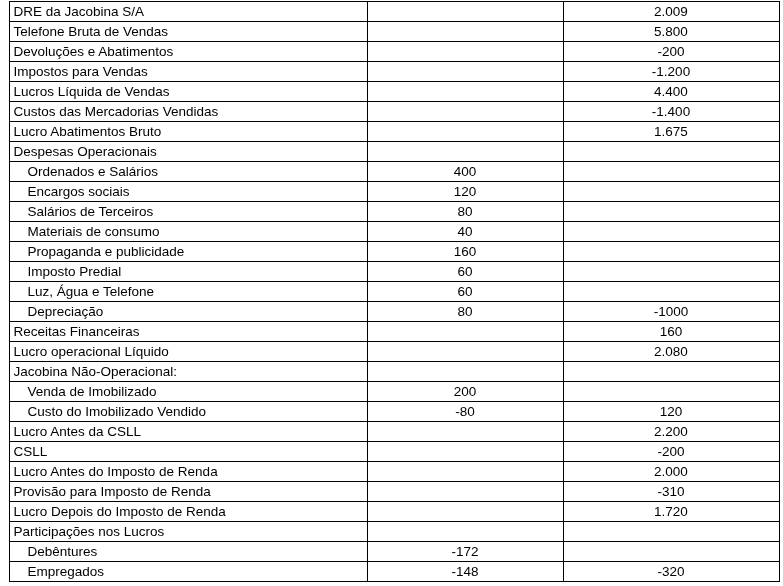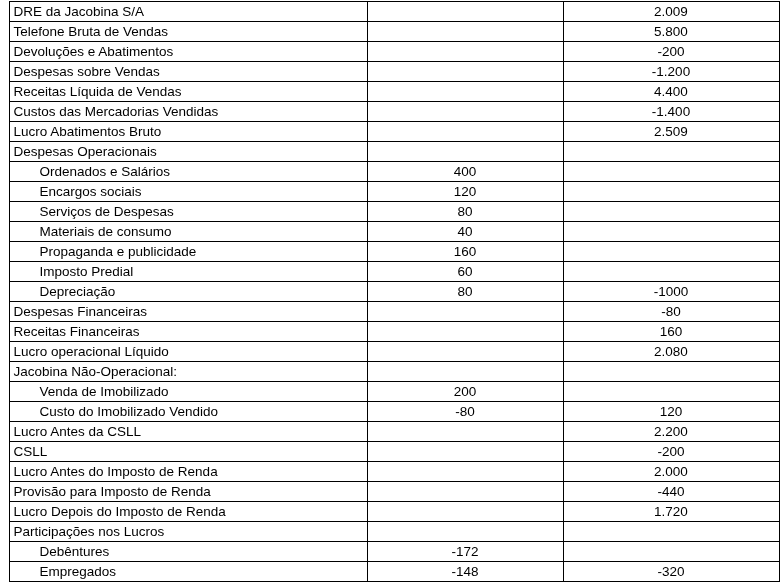--- a/index.html
+++ b/index.html
@@ -36,21 +36,21 @@
     border: 1px solid #000000;
     height: 19px;
     font-size: 13.5px;
     line-height: 17px;
     padding: 0 4px;
     vertical-align: middle;
     white-space: nowrap;
     overflow: hidden;
   }
   td.label { text-align: left; }
-  td.label.indent { padding-left: 30px; }
+  td.label.indent { padding-left: 18px; }
   td.num { text-align: center; }
 </style>
 </head>
 <body>
 
 <div class="sheet">
   <table class="dre">
     <colgroup>
       <col class="c-label">
       <col class="c-mid">
@@ -66,85 +66,85 @@
           <td class="label">Telefone Bruta de Vendas</td>
           <td class="num"></td>
           <td class="num">5.800</td>
         </tr>
         <tr>
           <td class="label">Devoluções e Abatimentos</td>
           <td class="num"></td>
           <td class="num">-200</td>
         </tr>
         <tr>
-          <td class="label">Despesas sobre Vendas</td>
+          <td class="label">Impostos para Vendas</td>
           <td class="num"></td>
           <td class="num">-1.200</td>
         </tr>
         <tr>
-          <td class="label">Receitas Líquida de Vendas</td>
+          <td class="label">Lucros Líquida de Vendas</td>
           <td class="num"></td>
           <td class="num">4.400</td>
         </tr>
         <tr>
           <td class="label">Custos das Mercadorias Vendidas</td>
           <td class="num"></td>
           <td class="num">-1.400</td>
         </tr>
         <tr>
           <td class="label">Lucro Abatimentos Bruto</td>
           <td class="num"></td>
-          <td class="num">2.509</td>
+          <td class="num">1.675</td>
         </tr>
         <tr>
           <td class="label">Despesas Operacionais</td>
           <td class="num"></td>
           <td class="num"></td>
         </tr>
         <tr>
           <td class="label indent">Ordenados e Salários</td>
           <td class="num">400</td>
           <td class="num"></td>
         </tr>
         <tr>
           <td class="label indent">Encargos sociais</td>
           <td class="num">120</td>
           <td class="num"></td>
         </tr>
         <tr>
-          <td class="label indent">Serviços de Despesas</td>
+          <td class="label indent">Salários de Terceiros</td>
           <td class="num">80</td>
           <td class="num"></td>
         </tr>
         <tr>
           <td class="label indent">Materiais de consumo</td>
           <td class="num">40</td>
           <td class="num"></td>
         </tr>
         <tr>
           <td class="label indent">Propaganda e publicidade</td>
           <td class="num">160</td>
           <td class="num"></td>
         </tr>
         <tr>
           <td class="label indent">Imposto Predial</td>
+          <td class="num">60</td>
+          <td class="num"></td>
+        </tr>
+        <tr>
+          <td class="label indent">Luz, Água e Telefone</td>
           <td class="num">60</td>
           <td class="num"></td>
         </tr>
         <tr>
           <td class="label indent">Depreciação</td>
           <td class="num">80</td>
           <td class="num">-1000</td>
         </tr>
         <tr>
-          <td class="label">Despesas Financeiras</td>
-          <td class="num"></td>
-          <td class="num">-80</td>
-        </tr>
-        <tr>
           <td class="label">Receitas Financeiras</td>
           <td class="num"></td>
           <td class="num">160</td>
         </tr>
         <tr>
           <td class="label">Lucro operacional Líquido</td>
           <td class="num"></td>
           <td class="num">2.080</td>
         </tr>
         <tr>
@@ -173,21 +173,21 @@
           <td class="num">-200</td>
         </tr>
         <tr>
           <td class="label">Lucro Antes do Imposto de Renda</td>
           <td class="num"></td>
           <td class="num">2.000</td>
         </tr>
         <tr>
           <td class="label">Provisão para Imposto de Renda</td>
           <td class="num"></td>
-          <td class="num">-440</td>
+          <td class="num">-310</td>
         </tr>
         <tr>
           <td class="label">Lucro Depois do Imposto de Renda</td>
           <td class="num"></td>
           <td class="num">1.720</td>
         </tr>
         <tr>
           <td class="label">Participações nos Lucros</td>
           <td class="num"></td>
           <td class="num"></td>

